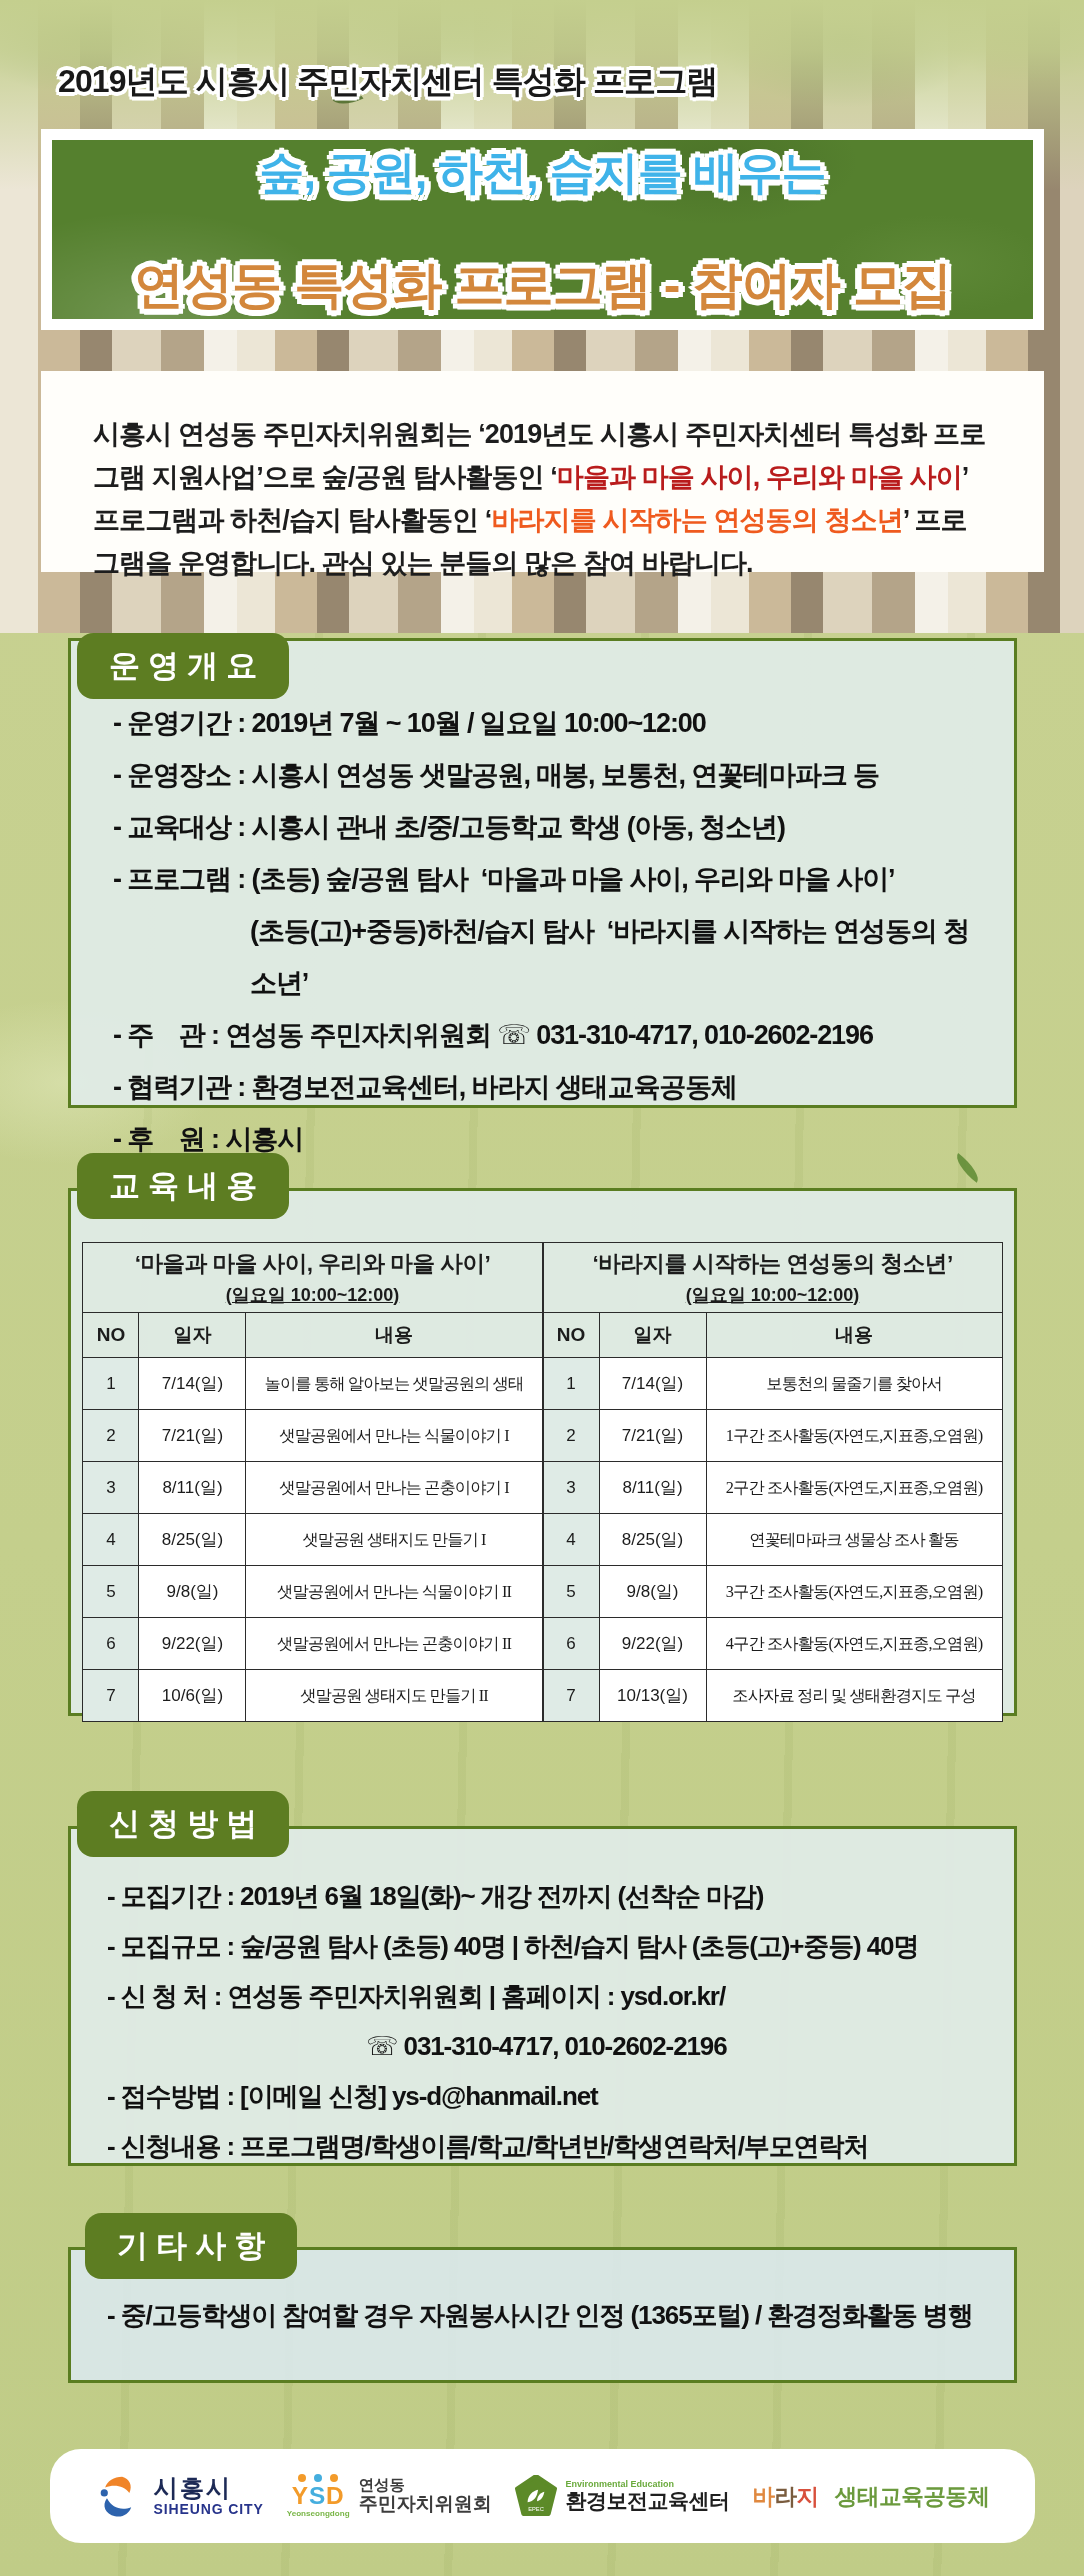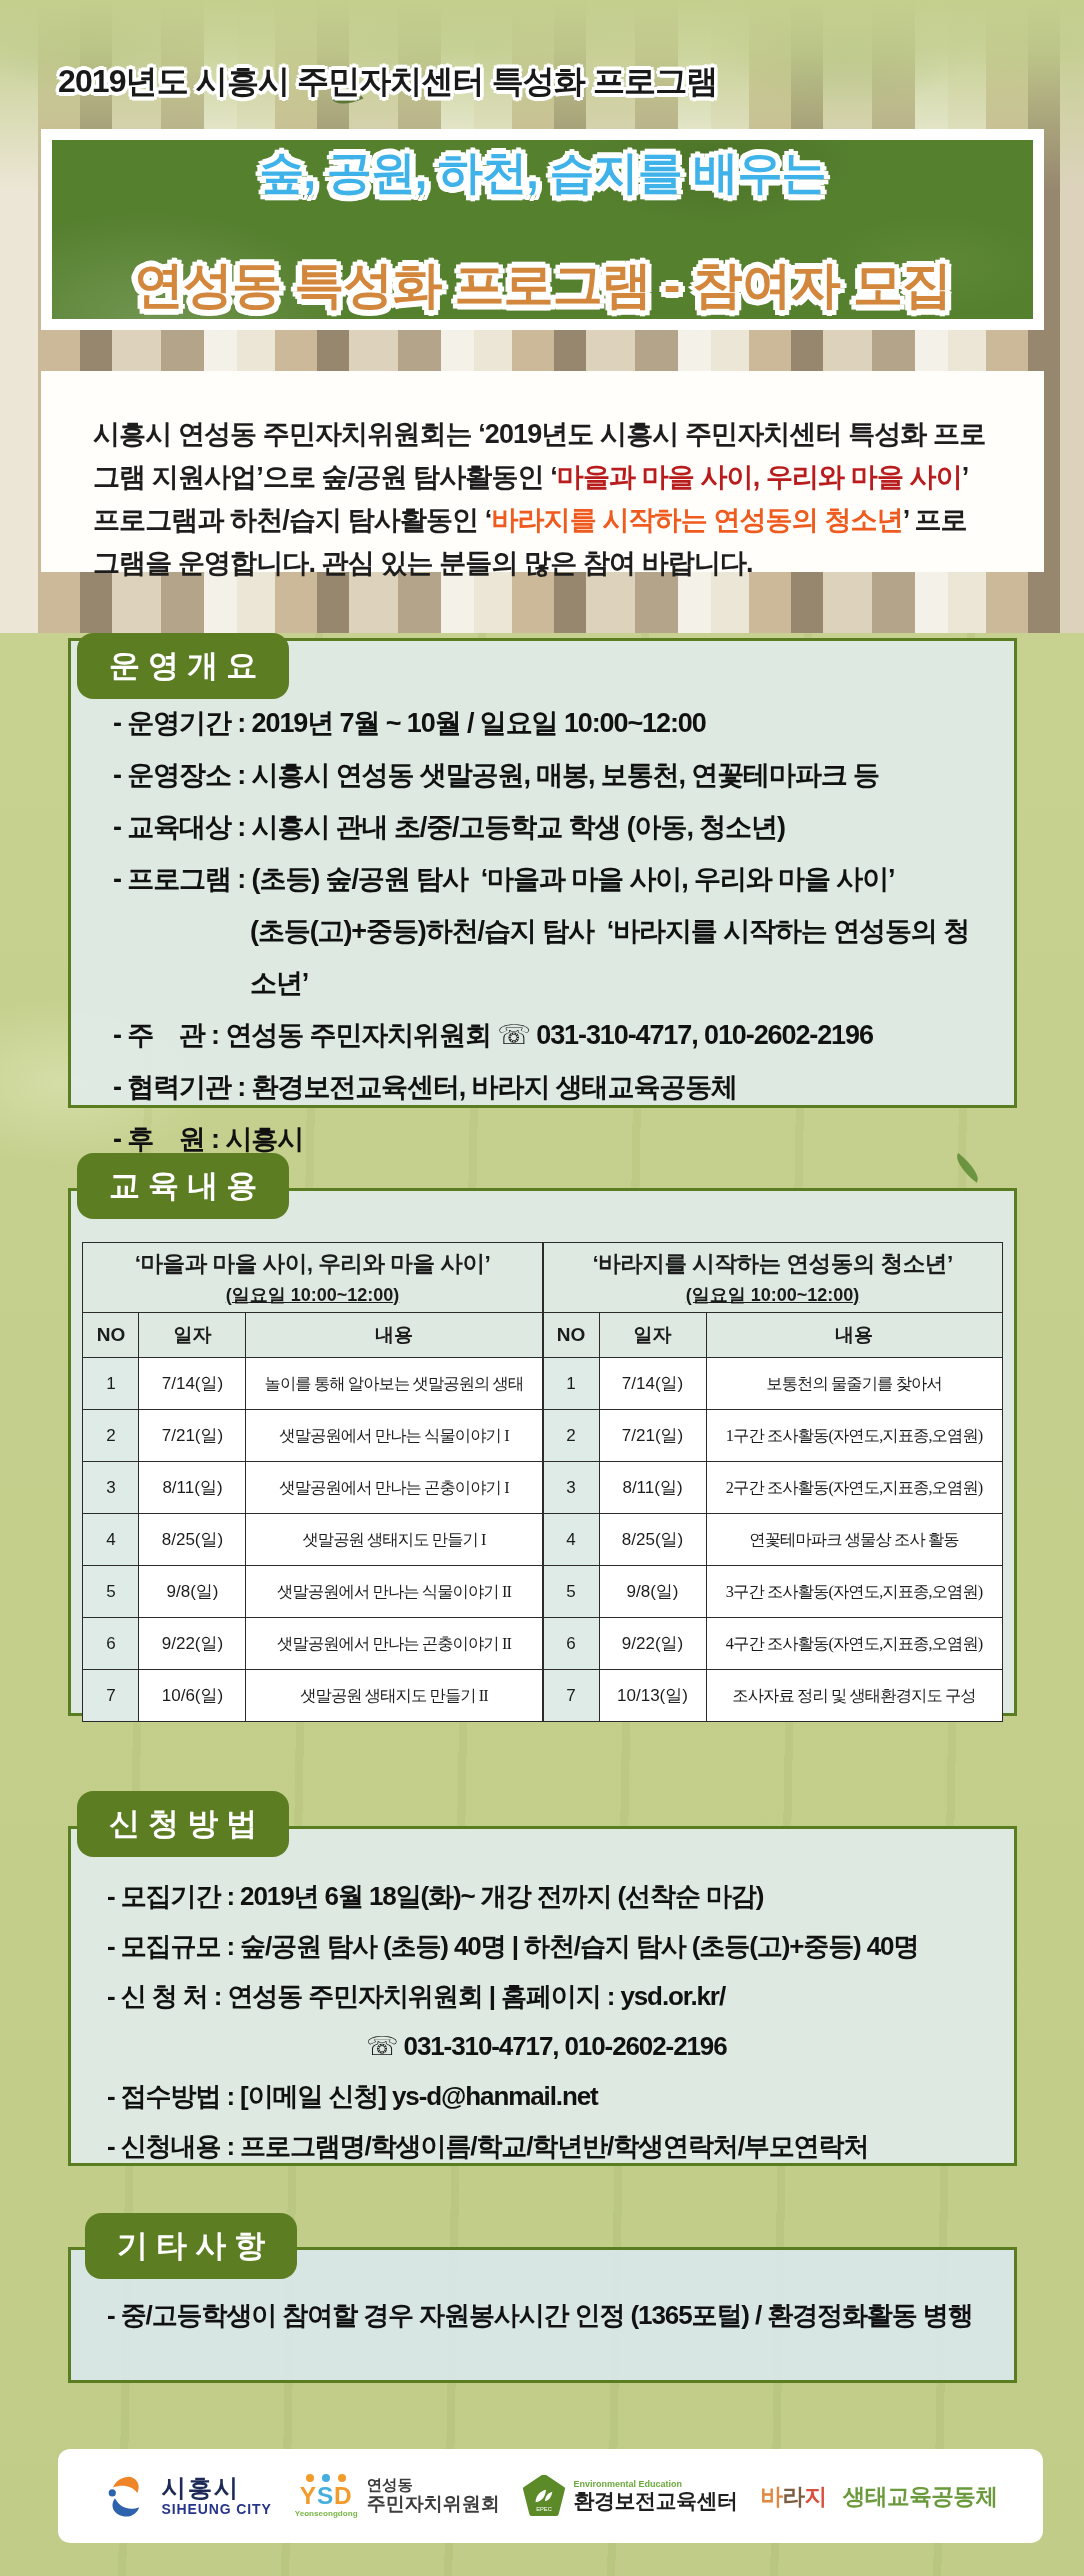--- a/index.html
+++ b/index.html
@@ -68,22 +68,22 @@
   th,td{border:1.8px solid #2b2b2b;text-align:center;vertical-align:middle;color:#1c1c1c;}
   .ttl-cell{height:67px;background:transparent;}
   .tbl-title{font-size:22.6px;font-weight:700;letter-spacing:-0.5px;}
   .tbl-sub{font-size:18px;font-weight:600;text-decoration:underline;margin-top:3.6px;}
   .hdr-row th{height:42px;background:transparent;font-size:19px;font-weight:600;}
   tbody td{height:49px;background:#fff;font-size:17px;font-weight:500;}
   tbody td:first-child{background:#dfebe6;}
   tbody td:last-child{font-size:16.3px;letter-spacing:-0.9px;font-family:Liberation Serif, serif;}
   col.c-no{width:56px;} col.c-date{width:107px;} col.c-body{width:296px;}
   
-  .footer-bar{position:absolute;left:50px;top:2449px;width:985px;height:94px;background:#fff;border-radius:12px;
-    display:flex;align-items:center;justify-content:space-around;padding:0 34px;box-sizing:border-box;margin-left:8px;}
+  .footer-bar{position:absolute;left:50px;top:2449px;width:985px;height:94px;background:#fff;border-radius:31px;
+    display:flex;align-items:center;justify-content:space-around;padding:0 34px;box-sizing:border-box;}
   .logo{display:flex;align-items:center;gap:9px;}
   .logo-text-col{display:flex;flex-direction:column;line-height:1.08;}
   .sh-name{font-size:24.4px;font-weight:800;color:#1d2a56;letter-spacing:1.8px;}
   .sh-sub{font-size:14px;font-weight:700;color:#27348b;letter-spacing:0.9px;}
   .ysd-col{display:flex;flex-direction:column;align-items:center;line-height:1;}
   .ysd-dots{display:flex;gap:8.1px;margin-bottom:1.8px;}
   .ysd-dots span{width:8.1px;height:8.1px;border-radius:50%;display:block;}
   .d1,.l1{background:#f39b2a;color:#f39b2a;} .d2,.l2{background:#45aede;color:#45aede;} .d3,.l3{background:#f39b2a;color:#f39b2a;}
   .ysd-letters{font-size:24.4px;font-weight:900;letter-spacing:0.9px;}
   .ysd-letters span{background:none;}

